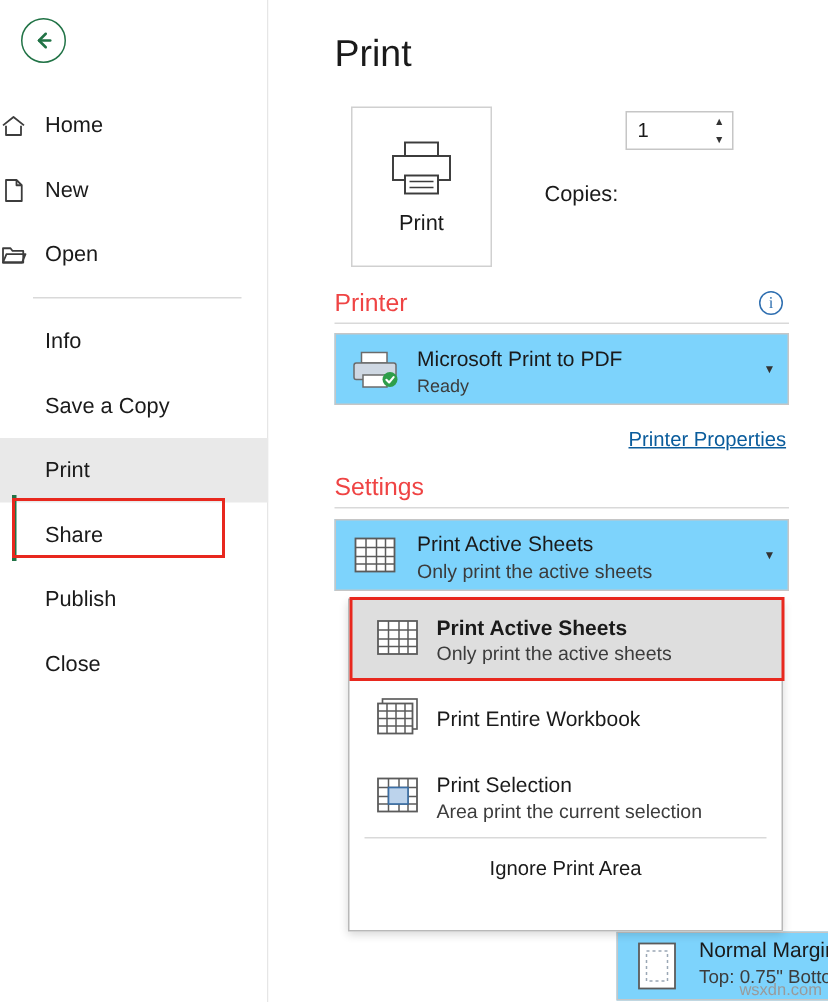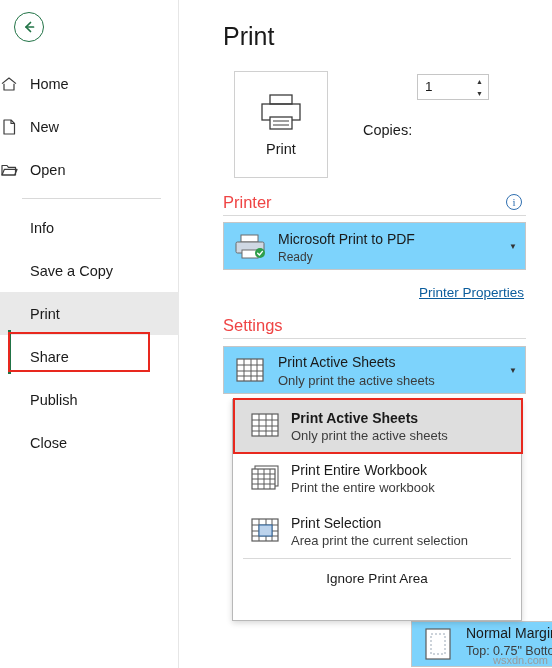--- a/index.html
+++ b/index.html
@@ -449,21 +449,20 @@
           <line x1="1" y1="9" x2="24" y2="9" stroke="#5b5b5b" stroke-width="1"></line>
           <line x1="1" y1="14" x2="24" y2="14" stroke="#5b5b5b" stroke-width="1"></line>
           <line x1="1" y1="19" x2="24" y2="19" stroke="#5b5b5b" stroke-width="1"></line>
           <line x1="7" y1="4" x2="7" y2="24" stroke="#5b5b5b" stroke-width="1"></line>
           <line x1="13" y1="4" x2="13" y2="24" stroke="#5b5b5b" stroke-width="1"></line>
           <line x1="19" y1="4" x2="19" y2="24" stroke="#5b5b5b" stroke-width="1"></line>
         </svg>
       </span>
       <span class="txtwrap">
         <span class="t1">Print Entire Workbook</span>
-        <span class="t2">Print the entire workbook</span>
       </span>
     </div>
 
     <div class="dd-item">
       <span style="position:absolute;left:18px;top:13px;">
         <svg width="30" height="26" viewBox="0 0 30 26">
           <rect x="1" y="1" width="26" height="22" fill="#ffffff" stroke="#5b5b5b" stroke-width="1.2"></rect>
           <line x1="1" y1="7" x2="27" y2="7" stroke="#5b5b5b" stroke-width="1"></line>
           <line x1="1" y1="13" x2="27" y2="13" stroke="#5b5b5b" stroke-width="1"></line>
           <line x1="1" y1="18" x2="27" y2="18" stroke="#5b5b5b" stroke-width="1"></line>

